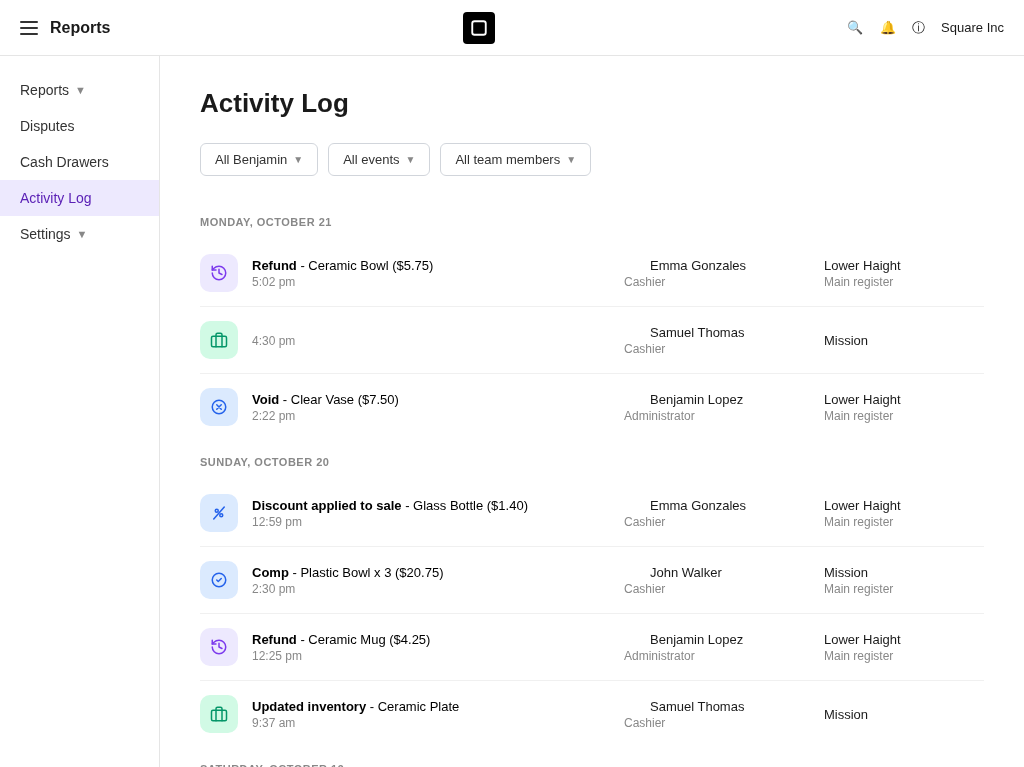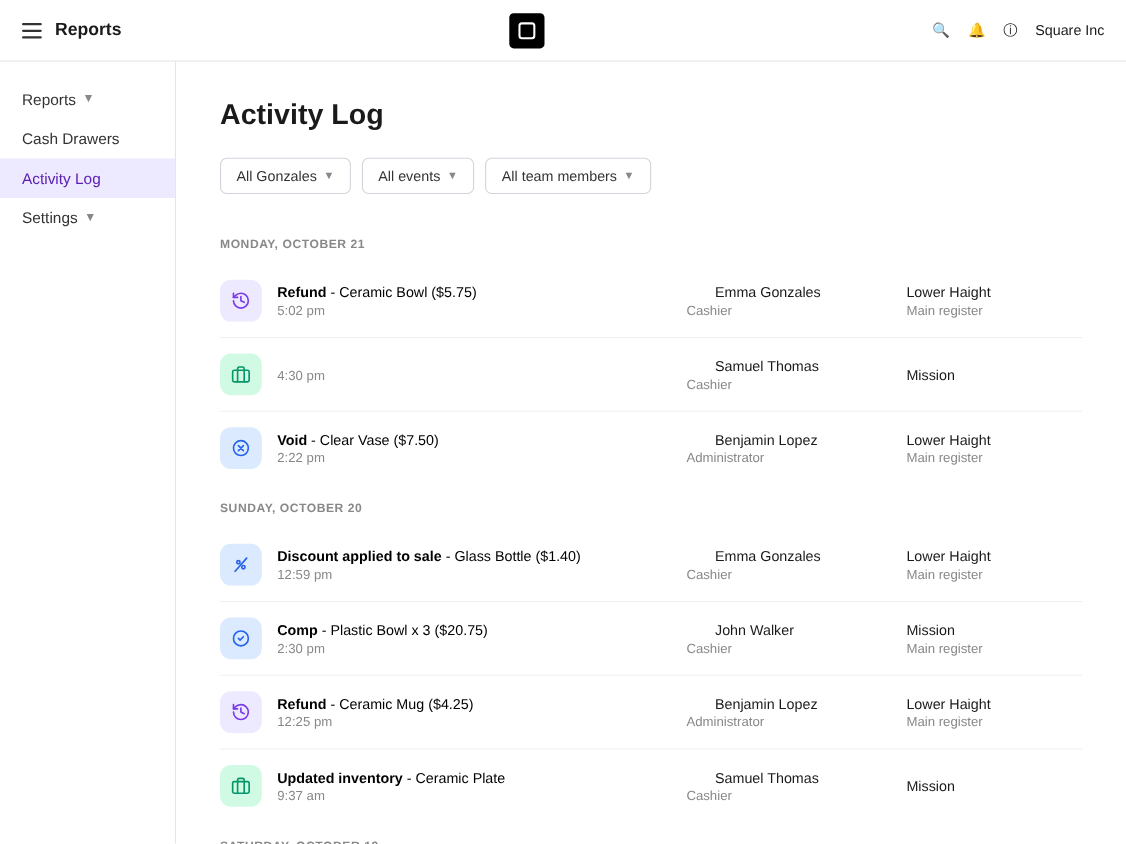--- a/index.html
+++ b/index.html
@@ -115,37 +115,40 @@
 </nav>
 
 <div class="layout">
 
   <aside class="sidebar">
     <div class="sidebar-item">
       <span>Reports</span>
       <span class="sidebar-chevron">▼</span>
     </div>
     <div class="sidebar-item">
+      <span>Disputes</span>
+    </div>
+    <div class="sidebar-item">
       <span>Cash Drawers</span>
     </div>
     <div class="sidebar-item active">
       <span>Activity Log</span>
     </div>
     <div class="sidebar-item">
       <span>Settings</span>
       <span class="sidebar-chevron">▼</span>
     </div>
   </aside>
 
   <main class="main">
     <h1 class="page-title">Activity Log</h1>
 
     <div class="filters">
       <button class="filter-btn">
-        <span>All Gonzales</span>
+        <span>All Benjamin</span>
         <span class="filter-chevron">▼</span>
       </button>
       <button class="filter-btn">
         <span>All events</span>
         <span class="filter-chevron">▼</span>
       </button>
       <button class="filter-btn">
         <span>All team members</span>
         <span class="filter-chevron">▼</span>
       </button>

